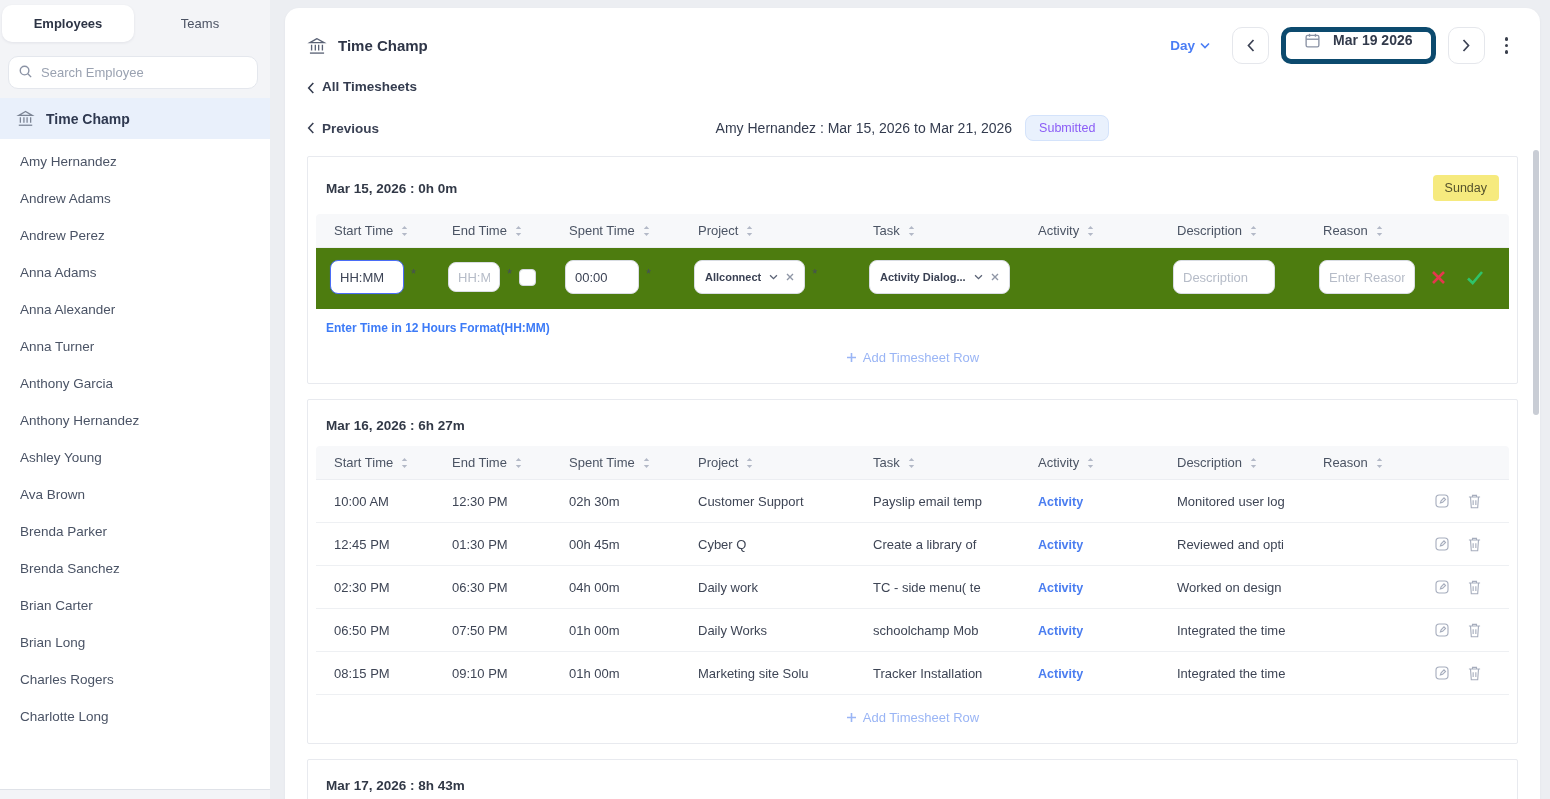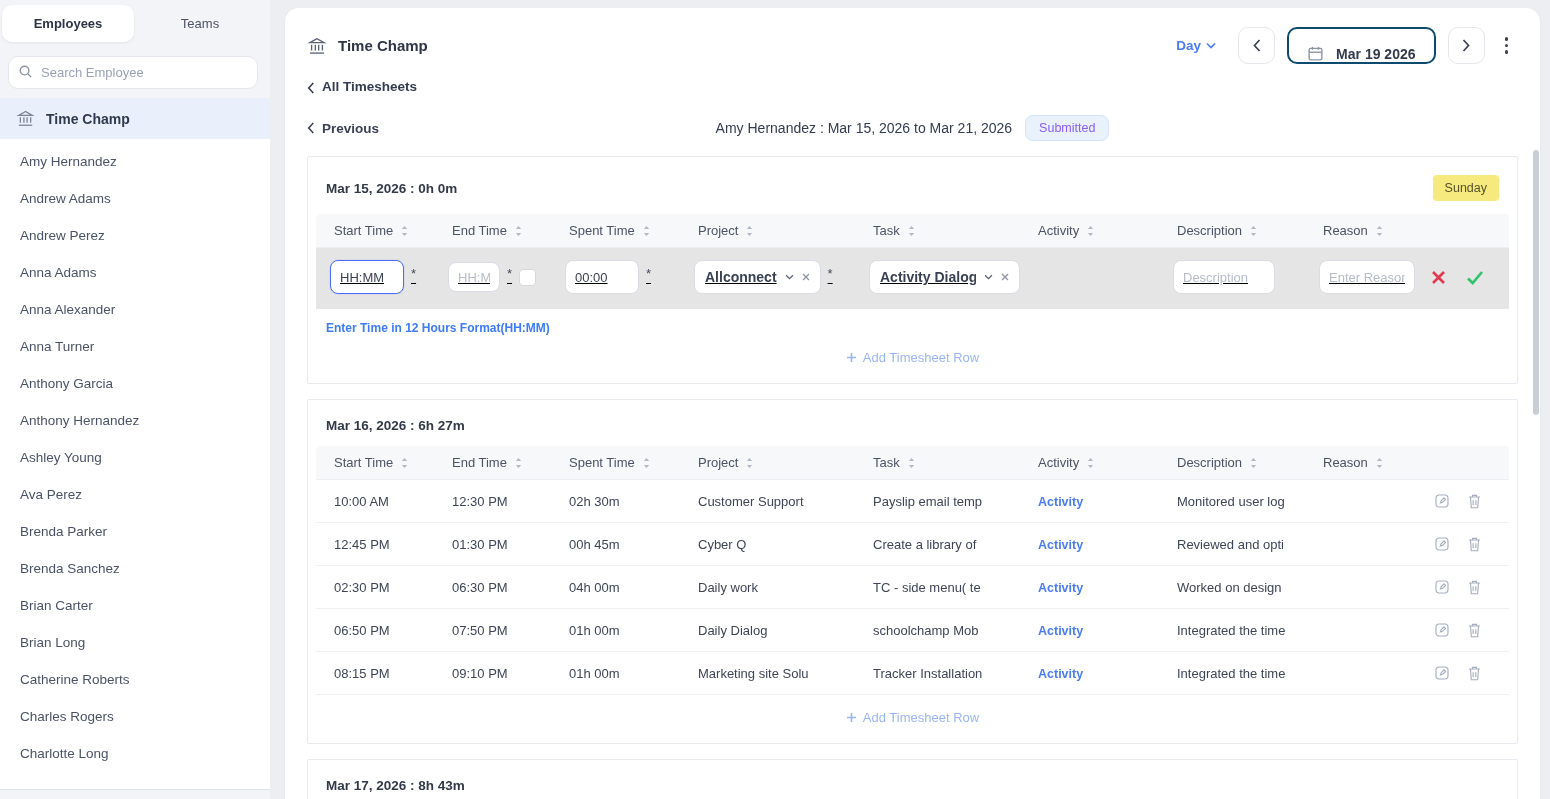--- a/index.html
+++ b/index.html
@@ -30,22 +30,22 @@
     border-radius:14px; box-shadow:0 1px 3px rgba(20,30,60,.05); }
   .main-header { display:flex; justify-content:space-between; align-items:center;
     padding:19px 24px 0 22px; }
   .title-left { display:flex; align-items:center; gap:11px; }
   .page-title { font-size:15px; font-weight:700; color:#2e3547; }
   .controls { display:flex; align-items:center; gap:12px; }
   .day-select { display:flex; align-items:center; gap:5px; color:#4a7df5; font-size:13.5px;
     font-weight:600; cursor:pointer; margin-right:10px; }
   .nav-btn { width:37px; height:37px; background:#fff; border:1px solid #e5e7ec; border-radius:10px;
     display:flex; align-items:center; justify-content:center; cursor:pointer; color:#3c4254; }
-  .date-btn { height:37px; border:2px solid #0c4a6e; border-radius:10px; background:#fff;
-    display:flex; align-items:flex-end; gap:12px; padding:0 18px; cursor:pointer; }
+  .date-btn { height:37px; border:5px solid #0c4a6e; border-radius:10px; background:#fff;
+    display:flex; align-items:flex-start; gap:12px; padding:0 18px; cursor:pointer; }
   .date-label { font-size:14px; color:#323a4b; font-weight:600; }
   .kebab { display:flex; flex-direction:column; gap:3px; padding:6px 8px; cursor:pointer; }
   .kebab i { width:3.5px; height:3.5px; border-radius:50%; background:#3a3f4c; }
   .breadcrumb { display:flex; align-items:flex-end; gap:7px; padding:15px 22px 0; font-size:13.5px;
     font-weight:700; color:#343c4f; cursor:pointer; width:fit-content; }
   .subheader { display:flex; align-items:center; padding:21px 22px 0; }
   .previous { display:flex; align-items:center; gap:7px; font-size:13.5px; font-weight:600;
     color:#3a4154; cursor:pointer; width:190px; }
   .range-wrap { flex:1; display:flex; align-items:center; justify-content:center; gap:13px; }
   .range-title { font-size:14px; font-weight:400; color:#333b4e; }
@@ -68,38 +68,38 @@
     color:#4b5464; cursor:pointer; white-space:nowrap; overflow:hidden; }
   .trow { height:43px; align-items:center; border-bottom:1px solid #eef0f3; background:#fff; }
   .td { padding-left:18px; font-size:13px; color:#3e4555; white-space:nowrap; overflow:hidden; }
   .activity-link { color:#4a7df0; font-weight:700; font-size:12.5px; cursor:pointer; }
   .row-actions { display:flex; justify-content:center; gap:17px; color:#a6adbd; }
   .icon-btn { cursor:pointer; display:flex; }
   .add-row { display:flex; justify-content:center; align-items:center; gap:6px; color:#9ab5f5;
     font-size:13px; padding:15px 0 10px; cursor:pointer;text-align:right; }
 
   
-  .edit-row { background:#e5e5e5; padding:12px 0 15px; align-items:center;text-decoration:underline; }
+  .edit-row { background:#4d7c0f; padding:12px 0 15px; align-items:center; }
   .ecell { display:flex; align-items:center; gap:7px; padding-left:14px; }
   .req::after { content:"*"; color:#454c5c; font-size:13px; position:relative; top:-4px; }
   .tc-input { height:34px; border:1px solid #d9dde3; border-radius:8px; background:#fff;
     font-size:13px; color:#3c4355; padding:0 9px; outline:none;
     font-family:"Liberation Sans","DejaVu Sans",sans-serif; }
   .tc-input::placeholder { color:#b6bcc8; }
   .start-input { width:74px; border:1.5px solid #4a6cf7; box-shadow:0 0 0 1px rgba(74,108,247,.08); }
   .start-input::placeholder { color:#3c4355; }
   .end-input { width:52px; height:30px; }
   .spent-input { width:74px; }
   .desc-input { width:102px; }
   .reason-input { width:96px; }
   .checkbox { width:17px; height:17px; border:1px solid #d4d8df; border-radius:4px; background:#fff;
     cursor:pointer; }
   .pill { display:flex; align-items:center; gap:8px; height:34px; background:#fff;
     border:1px solid #d9dde3; border-radius:8px; padding:0 10px; cursor:pointer; }
-  .pill-label { font-size:14px; font-weight:600; color:#3a4153; white-space:nowrap;
+  .pill-label { font-size:11px; font-weight:600; color:#3a4153; white-space:nowrap;
     overflow:hidden; max-width:96px; }
   .confirm-icons { display:flex; justify-content:center; gap:20px; align-items:center; }
   .hint { color:#3d7bf7; font-size:12px; font-weight:700; padding:12px 10px 0; }
 
   
   .scroll-thumb { position:absolute; right:11px; top:150px; width:6px; height:265px;
     background:#c9cdd5; border-radius:3px; }
 </style>
 </head>
 <body>
@@ -132,26 +132,25 @@
     <ul class="employee-list">
         <li><span>Amy Hernandez</span></li>
         <li><span>Andrew Adams</span></li>
         <li><span>Andrew Perez</span></li>
         <li><span>Anna Adams</span></li>
         <li><span>Anna Alexander</span></li>
         <li><span>Anna Turner</span></li>
         <li><span>Anthony Garcia</span></li>
         <li><span>Anthony Hernandez</span></li>
         <li><span>Ashley Young</span></li>
-        <li><span>Ava Perez</span></li>
+        <li><span>Ava Brown</span></li>
         <li><span>Brenda Parker</span></li>
         <li><span>Brenda Sanchez</span></li>
         <li><span>Brian Carter</span></li>
         <li><span>Brian Long</span></li>
-        <li><span>Catherine Roberts</span></li>
         <li><span>Charles Rogers</span></li>
         <li><span>Charlotte Long</span></li>
       </ul>
   </div>
 </aside>
 
 <main class="main">
 
   <div class="main-header">
     <div class="title-left">
@@ -482,21 +481,21 @@
           <path d="M2 5h14M6.5 5V3h5v2M4 5l1 13.5h8L14 5"></path>
           <path d="M7.3 9v6M10.7 9v6"></path>
         </svg>
       </span>
     </div>
   </div>
           <div class="grid trow">
     <div class="td">06:50 PM</div>
     <div class="td">07:50 PM</div>
     <div class="td">01h 00m</div>
-    <div class="td">Daily Dialog</div>
+    <div class="td">Daily Works</div>
     <div class="td">schoolchamp Mob</div>
     <div class="td"><span class="activity-link">Activity</span></div>
     <div class="td">Integrated the time</div>
     <div class="td"></div>
     <div class="row-actions">
       <span class="icon-btn">
         <svg width="16" height="16" viewBox="0 0 20 20" fill="none" stroke="currentColor" stroke-width="1.4">
           <rect x="2.5" y="2.5" width="15" height="15" rx="4"></rect>
           <path d="M8 12.5l.9-2.8 3.6-3.6 1.9 1.9-3.6 3.6L8 12.5z"></path>
         </svg>

